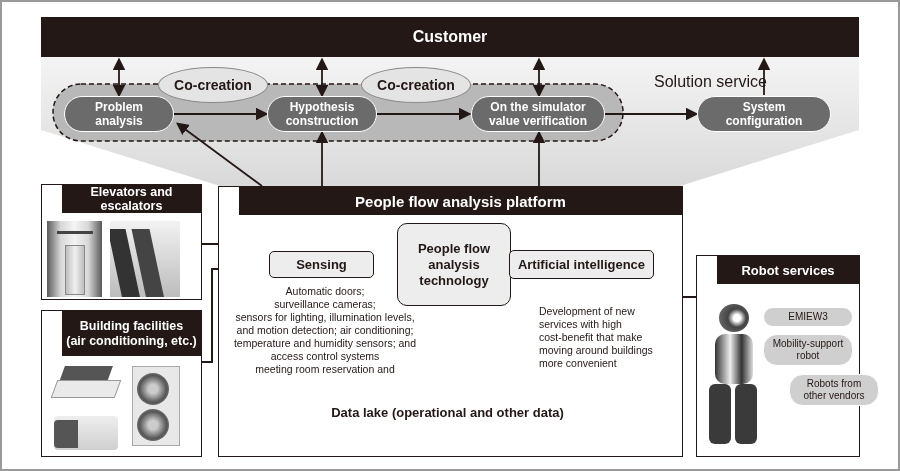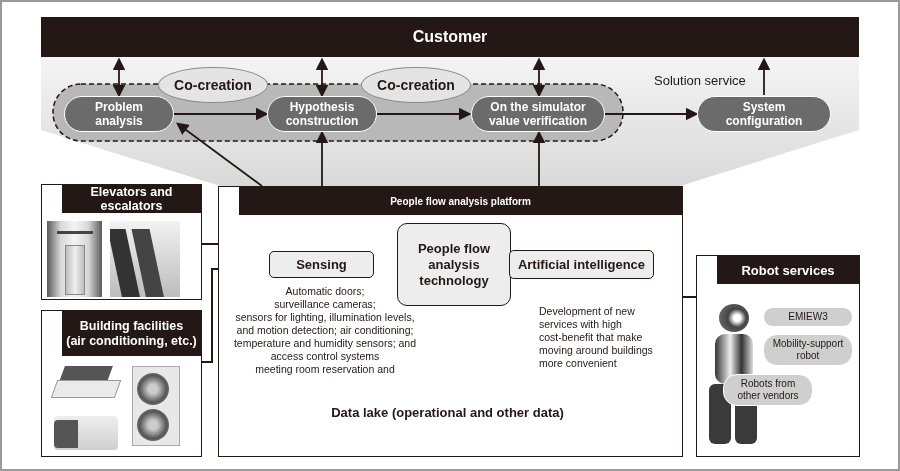--- a/index.html
+++ b/index.html
@@ -2,21 +2,21 @@
 <html><head>
 <meta charset="utf-8">
 <style>
   * { box-sizing: border-box; margin: 0; padding: 0; }
   html, body { width: 900px; height: 471px; background: #ffffff; overflow: hidden; }
   body { font-family: "Liberation Sans", "DejaVu Sans", sans-serif; color: #231815; position: relative; }
   .frame { position: absolute; left: 0; top: 0; width: 900px; height: 471px; border: 2px solid #9a9a9a; background: #fff; }
   .abs { position: absolute; }
   .pill { background: #6b6b6b; color: #fff; font-weight: bold; font-size: 12px; line-height: 14px; text-align: center; border-radius: 18px; display: flex; align-items: center; justify-content: center; border: 1px solid #ffffff; }
   .oval { background: #e4e4e4; border: 1.5px solid #8a8a8a; border-radius: 50%; font-weight: bold; font-size: 14px; display: flex; align-items: center; justify-content: center; color: #231815; }
-  .label-plain { font-size: 13px; color: #231815; }
+  .label-plain { font-size: 16px; color: #231815; }
   .dark-header { background: #231815; color: #fff; font-weight: bold; display: flex; align-items: center; justify-content: center; text-align: center; }
   .panel { border: 1.5px solid #231815; background: #fff; padding-left: 20px; }
   .lightbox { background: #ededed; border: 1.5px solid #231815; border-radius: 7px; font-weight: bold; color: #231815; display: flex; align-items: center; justify-content: center; text-align: center; }
   .small-text { font-size: 10.5px; line-height: 13px; color: #231815; }
   .robot-pill { background: #cfcfcf; border-radius: 14px; font-size: 10px; line-height: 12px; text-align: center; display: flex; align-items: center; justify-content: center; color: #231815; border: 1px solid #fff; }
   svg.overlay { position: absolute; left: 0; top: 0; }
 </style>
 </head>
 <body>
 
@@ -137,21 +137,21 @@
   <div style="position:absolute;left:90px;top:55px;width:48px;height:80px;background:#e8e8e8;border:1px solid #aaa;">
     <div style="position:absolute;left:4px;top:6px;width:32px;height:32px;border-radius:50%;background:radial-gradient(circle,#ccc 20%,#555 60%,#aaa 100%);"></div>
     <div style="position:absolute;left:4px;top:42px;width:32px;height:32px;border-radius:50%;background:radial-gradient(circle,#ccc 20%,#555 60%,#aaa 100%);"></div>
   </div>
   <div style="position:absolute;left:12px;top:105px;width:64px;height:34px;background:linear-gradient(180deg,#eeeeee,#cfcfcf);border-radius:4px;">
     <div style="position:absolute;left:0;top:4px;width:24px;height:28px;background:#555;border-radius:4px 0 0 4px;"></div>
   </div>
 </div>
 
 <div class="abs panel" style="left:218px;top:186px;width:465px;height:271px;">
-  <div class="dark-header" style="height:28px;font-size:10px;">
+  <div class="dark-header" style="height:28px;font-size:15px;">
     <span>People flow analysis platform</span>
   </div>
 </div>
 
 <div class="abs lightbox" style="left:269px;top:251px;width:105px;height:27px;font-size:13px;border-radius:5px;">
   <span>Sensing</span>
 </div>
 <div class="abs small-text" style="left:225px;top:285px;width:200px;text-align:center;">
   <div>Automatic doors;</div>
   <div>surveillance cameras;</div>
@@ -193,16 +193,16 @@
   </div>
 </div>
 
 <div class="abs robot-pill" style="left:763px;top:307px;width:90px;height:20px;">
   <span>EMIEW3</span>
 </div>
 <div class="abs robot-pill" style="left:763px;top:334px;width:90px;height:32px;flex-direction:column;">
   <span>Mobility-support</span>
   <span>robot</span>
 </div>
-<div class="abs robot-pill" style="left:723px;top:374px;width:90px;height:32px;flex-direction:column;">
+<div class="abs robot-pill" style="left:789px;top:374px;width:90px;height:32px;flex-direction:column;">
   <span>Robots from</span>
   <span>other vendors</span>
 </div>
 
 </body></html>

